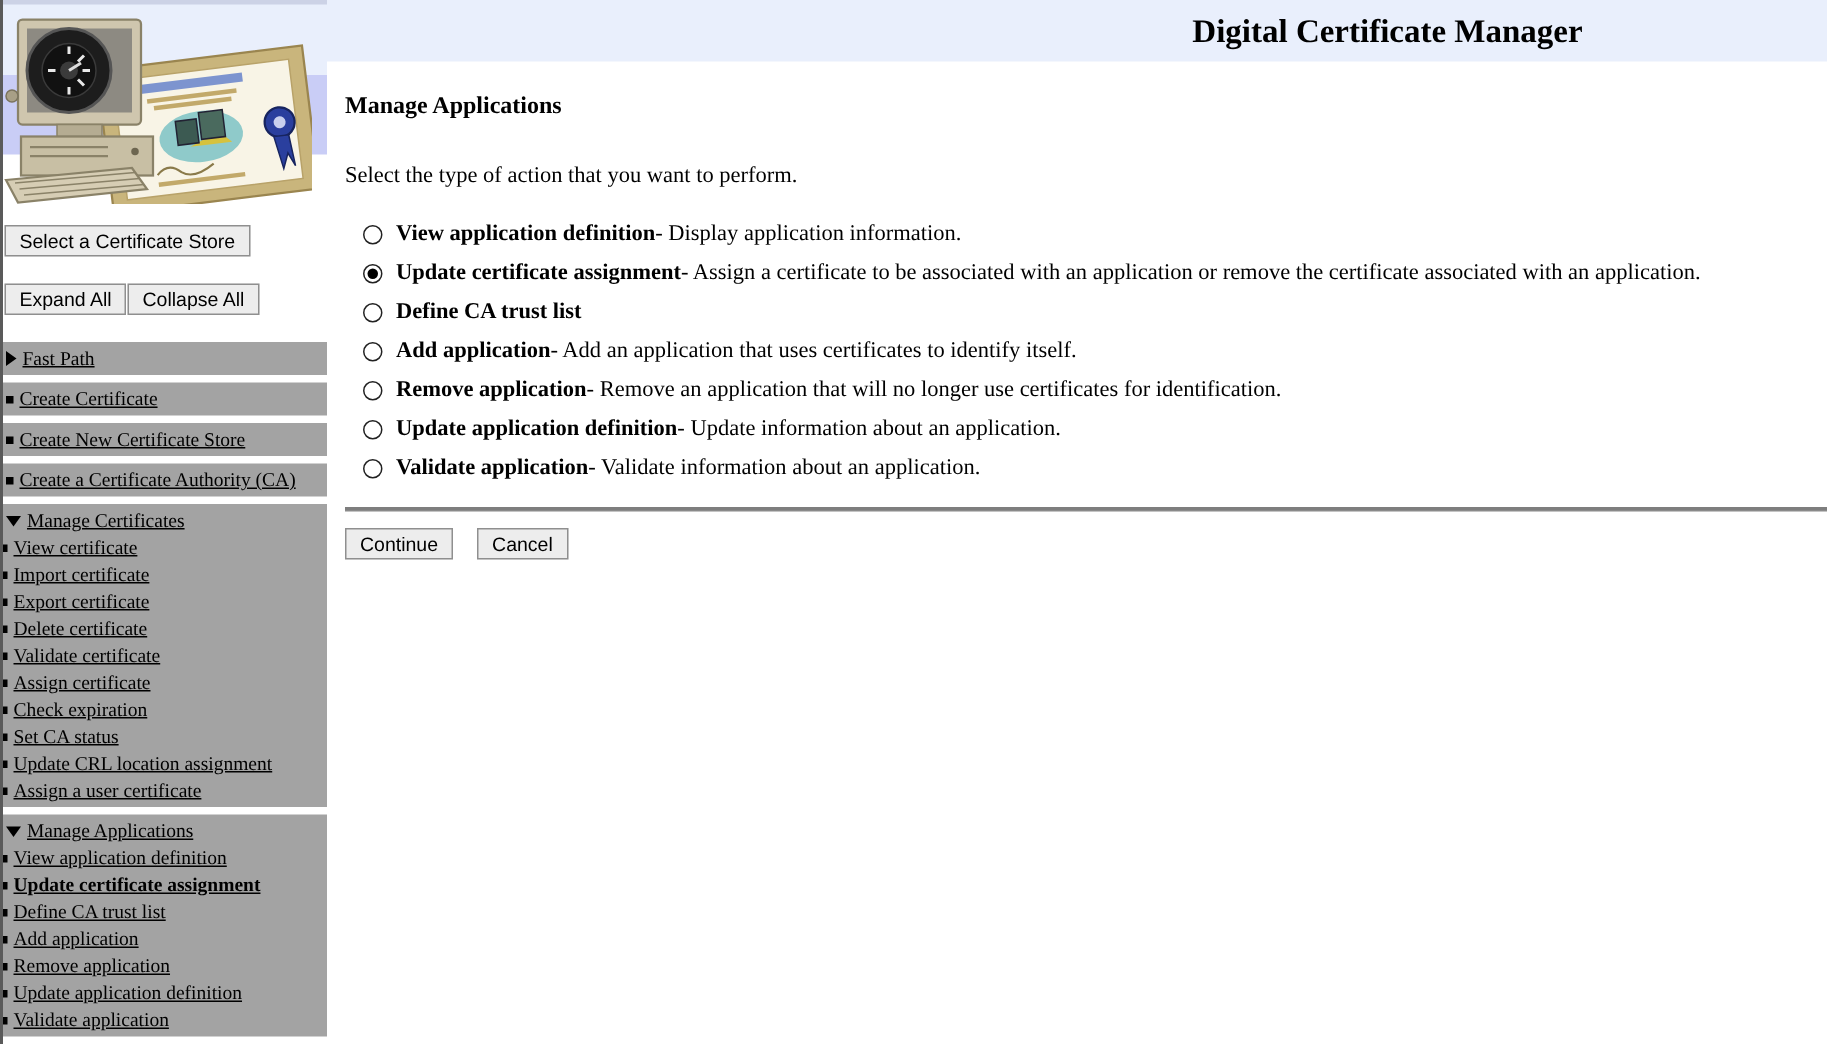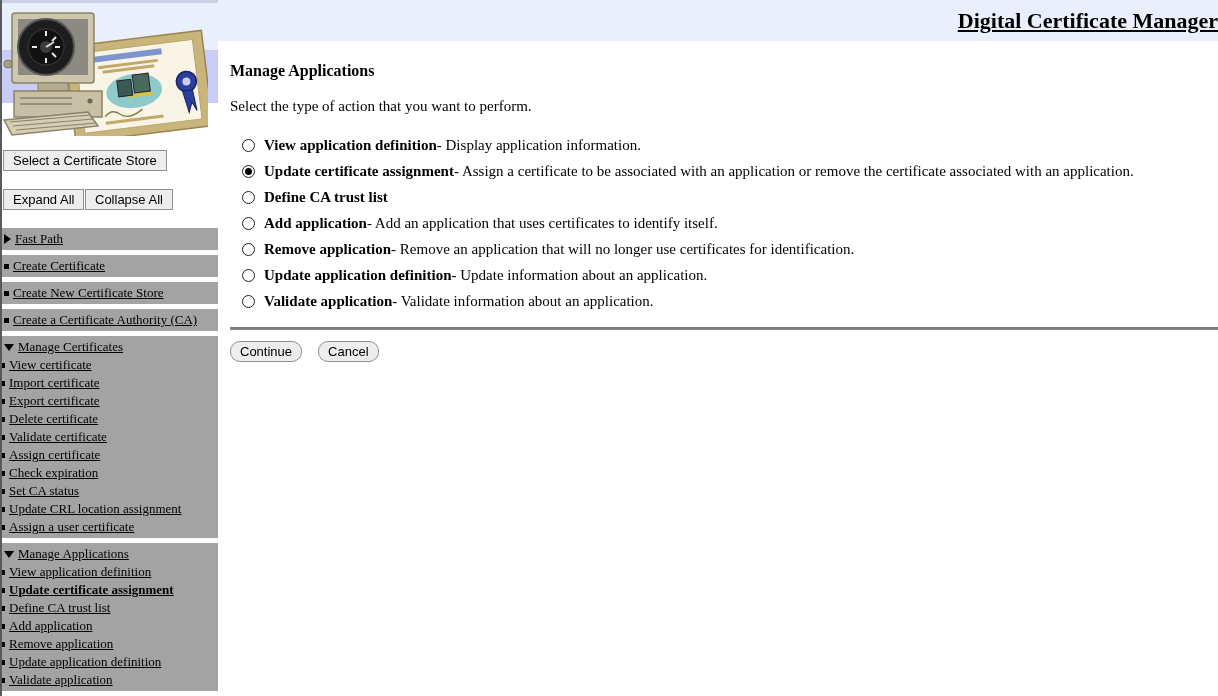--- a/index.html
+++ b/index.html
@@ -5,22 +5,22 @@
   * { margin:0; padding:0; box-sizing:border-box; }
   html,body { width:1218px; height:696px; }
   body {
     position:relative; overflow:hidden; background:#fff;
     font-family:"Liberation Serif","DejaVu Serif",serif; color:#000;
   }
   .left-edge { position:absolute; left:0; top:0; width:2px; height:696px; background:#5a5a5a; z-index:40; }
 
   
   .header-band { position:absolute; left:0; top:0; width:1218px; height:41px; background:#e9effc; }
-  .page-title { position:absolute; top:8px; left:632px; width:586px; text-align:right;
-    font-size:22px; font-weight:bold; z-index:5;text-decoration:underline; }
+  .page-title { position:absolute; top:8px; left:632px; width:586px; text-align:center;
+    font-size:22px; font-weight:bold; z-index:5; }
 
   
   .banner { position:absolute; left:0; top:0; width:218px; height:140px; }
   .band-blue { position:absolute; left:0; top:0; width:218px; height:50px; background:#e9effc; }
   .band-top  { position:absolute; left:0; top:0; width:218px; height:3px; background:#ccd2e6; }
   .band-lav  { position:absolute; left:0; top:50px; width:218px; height:53px; background:#c9cdf6; }
   .banner svg { position:absolute; left:2px; top:4px; z-index:3; }
 
   
   .btn {
@@ -40,31 +40,31 @@
   .nav-link { color:#000; text-decoration:underline; }
   .nav-link.current { font-weight:bold; }
   .marker { display:inline-block; vertical-align:middle; margin-right:4px; }
   .marker.bullet { width:5px; height:5px; background:#000; margin-top:-2px; }
   .marker.expanded { width:0; height:0; border-left:5px solid transparent; border-right:5px solid transparent; border-top:7px solid #000; margin-top:-2px; }
   .marker.collapsed { width:0; height:0; border-top:5px solid transparent; border-bottom:5px solid transparent; border-left:7px solid #000; margin-top:-2px; }
 
   
   .main { position:absolute; left:230px; top:41px; width:988px; }
   .main-heading { margin-top:21px; font-size:16px; font-weight:bold; }
-  .instruction  { margin-top:18px; font-size:15px; }
+  .instruction  { margin-top:29px; font-size:15px; }
   .options { margin-top:17px; }
   .option-row { height:26px; display:flex; align-items:center; font-size:15px; white-space:nowrap; }
   .radio { width:13px; height:13px; border:1px solid #222; border-radius:50%; background:#fff;
     display:inline-flex; align-items:center; justify-content:center; margin:0 9px 0 12px; flex:0 0 13px; }
   .radio .dot { width:7px; height:7px; border-radius:50%; background:transparent; }
   .radio.selected .dot { background:#000; }
   .opt-label { font-weight:bold; }
   .main hr { margin-top:13px; border:0; height:2px; border-top:2px solid #7e7e7e; border-bottom:1px solid #8a8a8a; background:#fff; }
   .action-row { margin-top:11px; display:flex; gap:16px; }
-  .action-row .btn { position:static;border-radius:10px; }
+  .action-row .btn { position:static; }
 </style>
 </head>
 <body>
 
 <div class="header-band"></div>
 <div class="page-title">Digital Certificate Manager</div>
 
 <div class="banner">
   <div class="band-blue"></div>
   <div class="band-top"></div>

